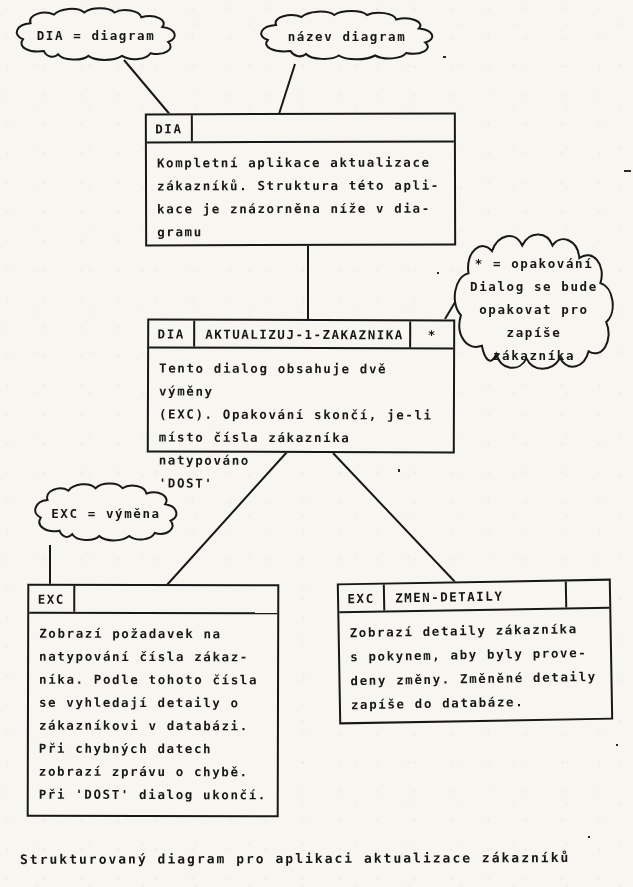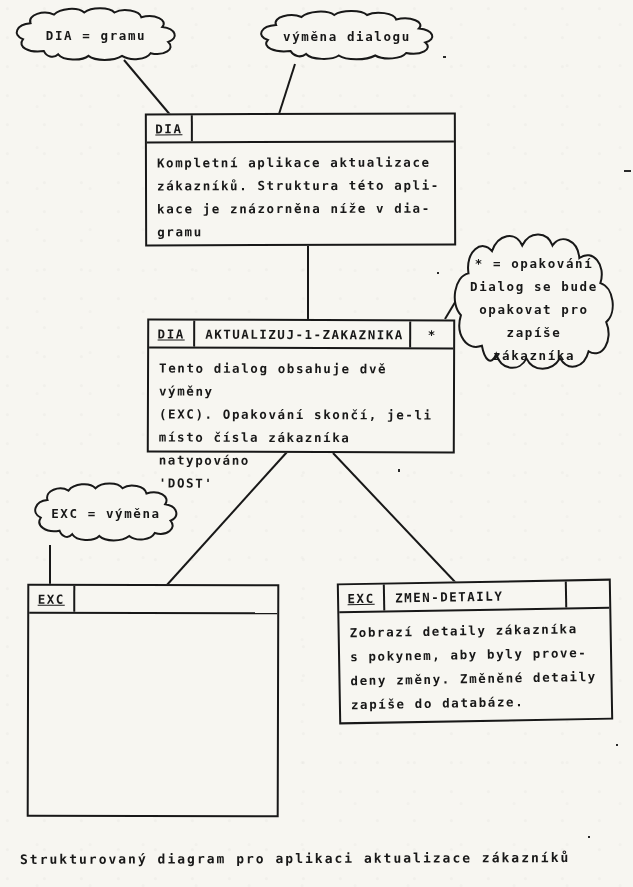--- a/index.html
+++ b/index.html
@@ -34,21 +34,21 @@
     display: flex;
     height: 26px;
     border-bottom: 2px solid #181818;
   }
   .hcell {
     display: flex; align-items: center;
     font-weight: bold; font-size: 12.5px; letter-spacing: 1.5px;
     box-sizing: border-box;
     border-right: 2px solid #181818;
   }
-  .hcell.type { width: 46px; flex: none; justify-content: center; text-decoration: underline; }
+  .hcell.type { width: 46px; flex: none; justify-content: center; }
   .hcell.name { flex: 1; padding-left: 10px; }
   .hcell.flag { width: 42px; flex: none; justify-content: center; border-right: none; }
   .dbox-body {
     padding: 8px 6px 0 10px;
     font-size: 12.5px; font-weight: bold;
     letter-spacing: 1.6px; line-height: 23px;
     white-space: pre-line;
   }
   .dbox.lh24 .dbox-body { line-height: 24px; }
 
@@ -82,28 +82,28 @@
   <line x1="463" y1="289" x2="445" y2="319"></line>
   <line x1="50" y1="545" x2="50" y2="586"></line>
   <line x1="287" y1="452" x2="166" y2="586"></line>
   <line x1="333" y1="453" x2="456" y2="583"></line>
 </svg>
 
 <div class="cloud" style="left:12px; top:5px; width:168px; height:60px;">
   <svg viewBox="0 -6 200 112" preserveAspectRatio="none" xmlns="http://www.w3.org/2000/svg">
     <path d="M38 80 C20 84 6 72 13 58 C0 50 5 30 22 28 C18 12 38 3 50 12 C57 0 78 -3 86 8 C95 -3 116 -2 122 8 C132 -1 152 4 154 17 C170 10 186 22 179 35 C195 38 199 56 186 63 C195 76 181 90 165 84 C160 96 141 99 131 89 C121 99 99 99 91 89 C83 99 61 98 55 86 C49 95 41 90 38 80 Z" fill="#f7f6f1" stroke="#181818" stroke-width="2" vector-effect="non-scaling-stroke"></path>
   </svg>
-  <div class="cloud-text">DIA = gramu</div>
+  <div class="cloud-text">DIA = diagram</div>
 </div>
 
 <div class="cloud" style="left:256px; top:8px; width:182px; height:56px;">
   <svg viewBox="0 -6 200 112" preserveAspectRatio="none" xmlns="http://www.w3.org/2000/svg">
     <path d="M38 80 C20 84 6 72 13 58 C0 50 5 30 22 28 C18 12 38 3 50 12 C57 0 78 -3 86 8 C95 -3 116 -2 122 8 C132 -1 152 4 154 17 C170 10 186 22 179 35 C195 38 199 56 186 63 C195 76 181 90 165 84 C160 96 141 99 131 89 C121 99 99 99 91 89 C83 99 61 98 55 86 C49 95 41 90 38 80 Z" fill="#f7f6f1" stroke="#181818" stroke-width="2" vector-effect="non-scaling-stroke"></path>
   </svg>
-  <div class="cloud-text">výměna dialogu</div>
+  <div class="cloud-text">název diagram</div>
 </div>
 
 <div class="cloud tall" style="left:450px; top:226px; width:168px; height:156px;">
   <svg viewBox="0 -6 200 112" preserveAspectRatio="none" xmlns="http://www.w3.org/2000/svg">
     <path d="M38 80 C20 84 6 72 13 58 C0 50 5 30 22 28 C18 12 38 3 50 12 C57 0 78 -3 86 8 C95 -3 116 -2 122 8 C132 -1 152 4 154 17 C170 10 186 22 179 35 C195 38 199 56 186 63 C195 76 181 90 165 84 C160 96 141 99 131 89 C121 99 99 99 91 89 C83 99 61 98 55 86 C49 95 41 90 38 80 Z" fill="#f7f6f1" stroke="#181818" stroke-width="2" vector-effect="non-scaling-stroke"></path>
   </svg>
   <div class="cloud-text">* = opakování
 Dialog se bude
 opakovat pro
 zapíše
@@ -138,20 +138,28 @@
 (EXC). Opakování skončí, je-li
 místo čísla zákazníka natypováno
 'DOST'</div>
 </div>
 
 <div class="dbox" style="left:27px; top:584px; width:252px; height:233px; transform:rotate(0.15deg);">
   <div class="dbox-header">
     <div class="hcell type">EXC</div>
     <div class="hcell flag"></div>
   </div>
+  <div class="dbox-body">Zobrazí požadavek na
+natypování čísla zákaz-
+níka. Podle tohoto čísla
+se vyhledají detaily o
+zákazníkovi v databázi.
+Při chybných datech
+zobrazí zprávu o chybě.
+Při 'DOST' dialog ukončí.</div>
 </div>
 
 <div class="dbox lh24" style="left:338px; top:581px; width:274px; height:141px; transform:rotate(-1deg);">
   <div class="dbox-header">
     <div class="hcell type">EXC</div>
     <div class="hcell name">ZMEN-DETAILY</div>
     <div class="hcell flag"></div>
   </div>
   <div class="dbox-body">Zobrazí detaily zákazníka
 s pokynem, aby byly prove-

